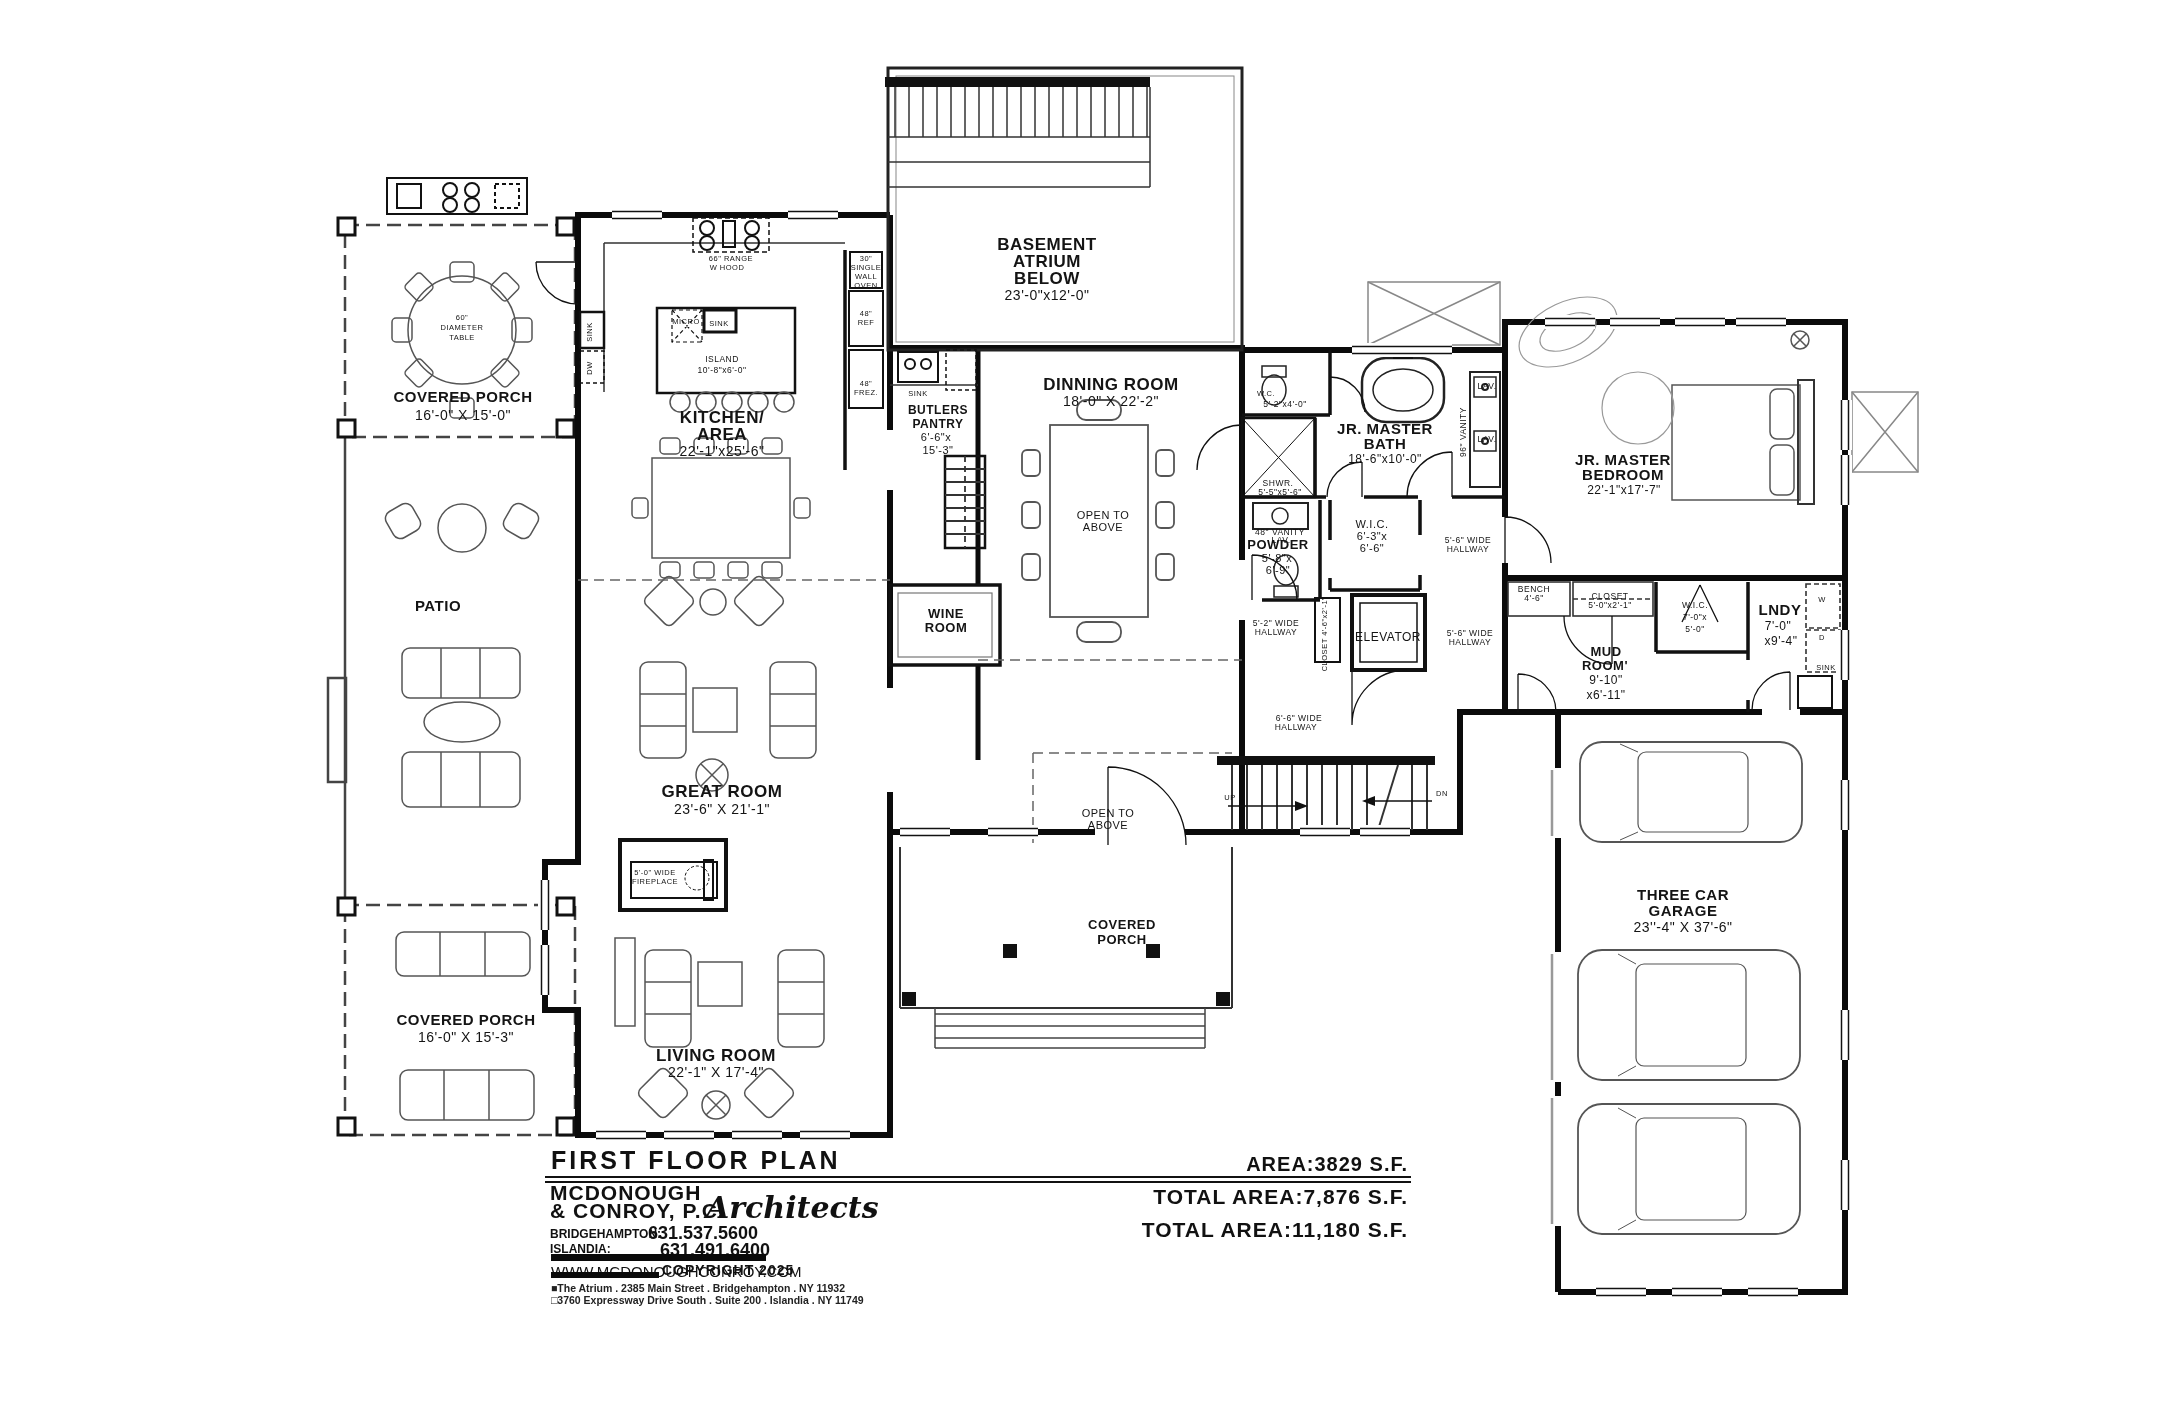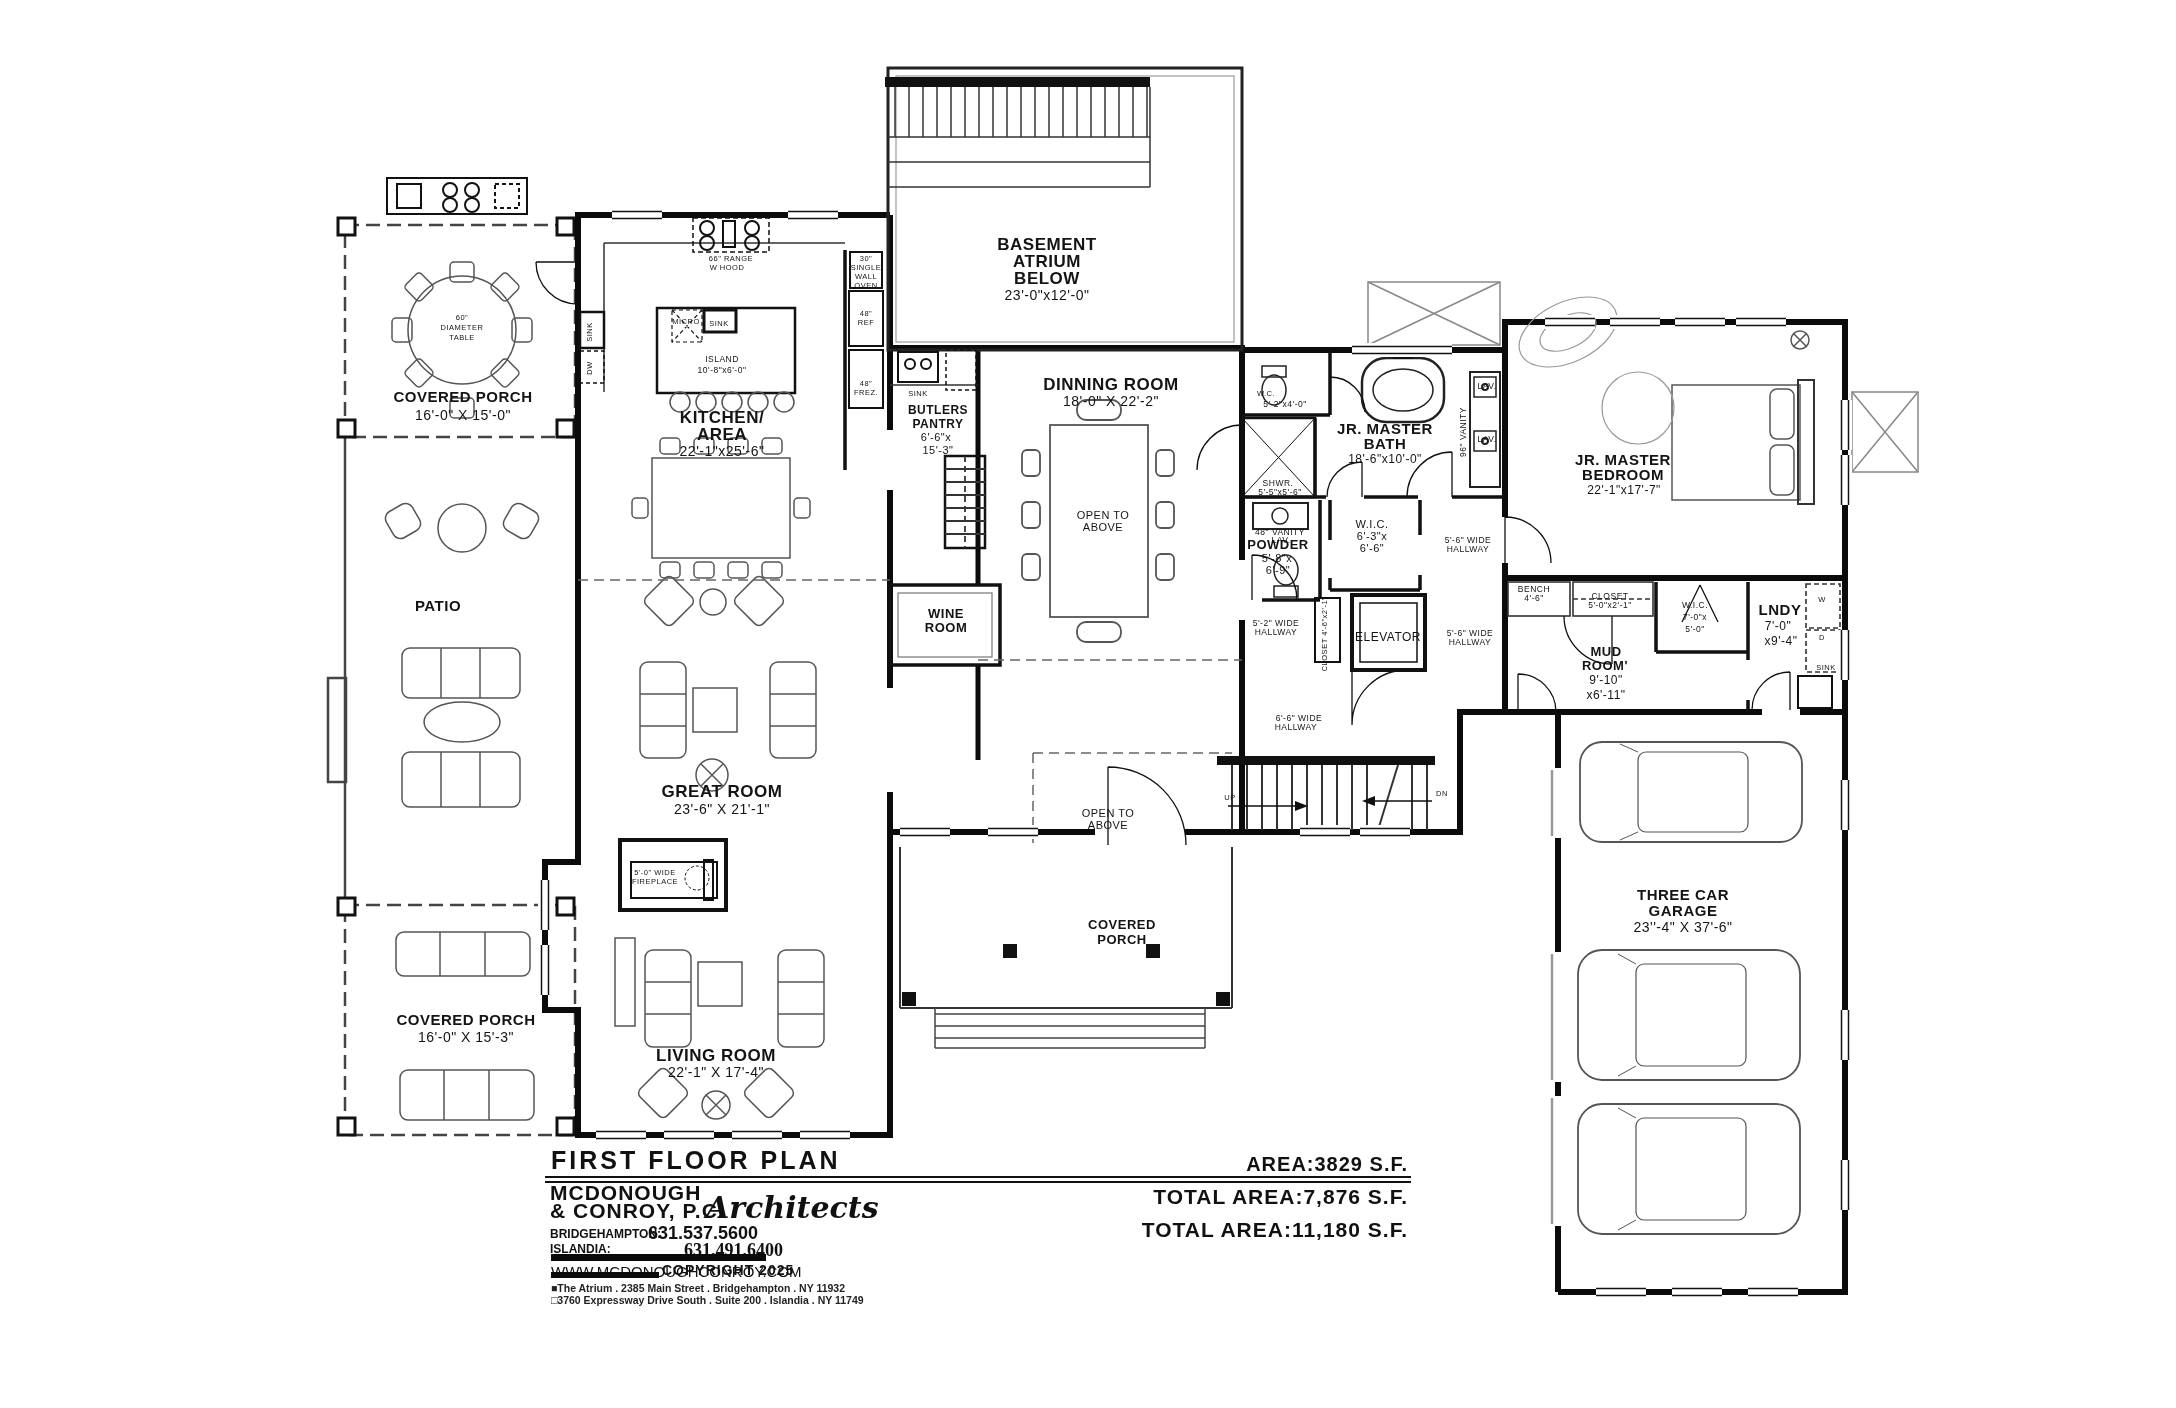--- a/index.html
+++ b/index.html
@@ -553,20 +553,20 @@
   <div class="tb area1" style="left:1408px;top:1153px;transform:translateX(-100%);">AREA:3829 S.F.</div>
   <div class="tb area2" style="left:1408px;top:1185px;transform:translateX(-100%);">TOTAL AREA:7,876 S.F.</div>
   <div class="tb area2" style="left:1408px;top:1218px;transform:translateX(-100%);">TOTAL AREA:11,180 S.F.</div>
 
   <div class="tb firm1" style="left:550px;top:1184px;">MCDONOUGH</div>
   <div class="tb firm1" style="left:550px;top:1202px;">&amp; CONROY, P.C.</div>
   <div class="tb script" style="left:662px;top:1190px;margin-left:44px;">Architects</div>
   <div class="tb ph-label" style="left:550px;top:1227px;">BRIDGEHAMPTON:</div>
   <div class="tb ph-num" style="left:648px;top:1223px;">631.537.5600</div>
   <div class="tb ph-label" style="left:550px;top:1242px;">ISLANDIA:</div>
-  <div class="tb ph-num" style="left:684px;top:1240px;font-family:Liberation Serif, serif;">631.491.6400</div>
+  <div class="tb ph-num" style="left:660px;top:1240px;">631.491.6400</div>
   <div class="bar" style="left:551px;top:1254px;width:215px;height:7px;"></div>
   <div class="tb www" style="left:551px;top:1263px;">WWW.MCDONOUGHCONROY.COM</div>
   <div class="bar" style="left:551px;top:1272px;width:108px;height:6px;"></div>
   <div class="tb copy" style="left:662px;top:1262px;">COPYRIGHT 2025</div>
   <div class="tb addr" style="left:551px;top:1282px;">■The Atrium . 2385 Main Street . Bridgehampton . NY 11932</div>
   <div class="tb addr" style="left:551px;top:1294px;">□3760 Expressway Drive South . Suite 200 . Islandia . NY 11749</div>
 </div>
 
 </body></html>

